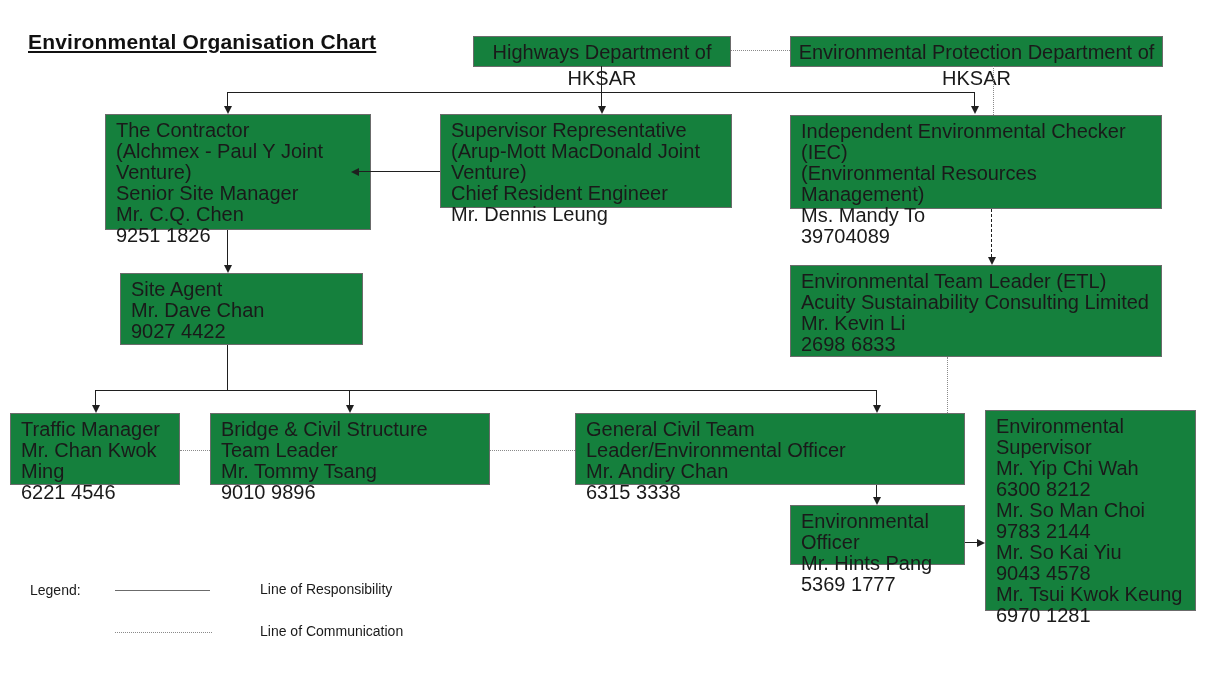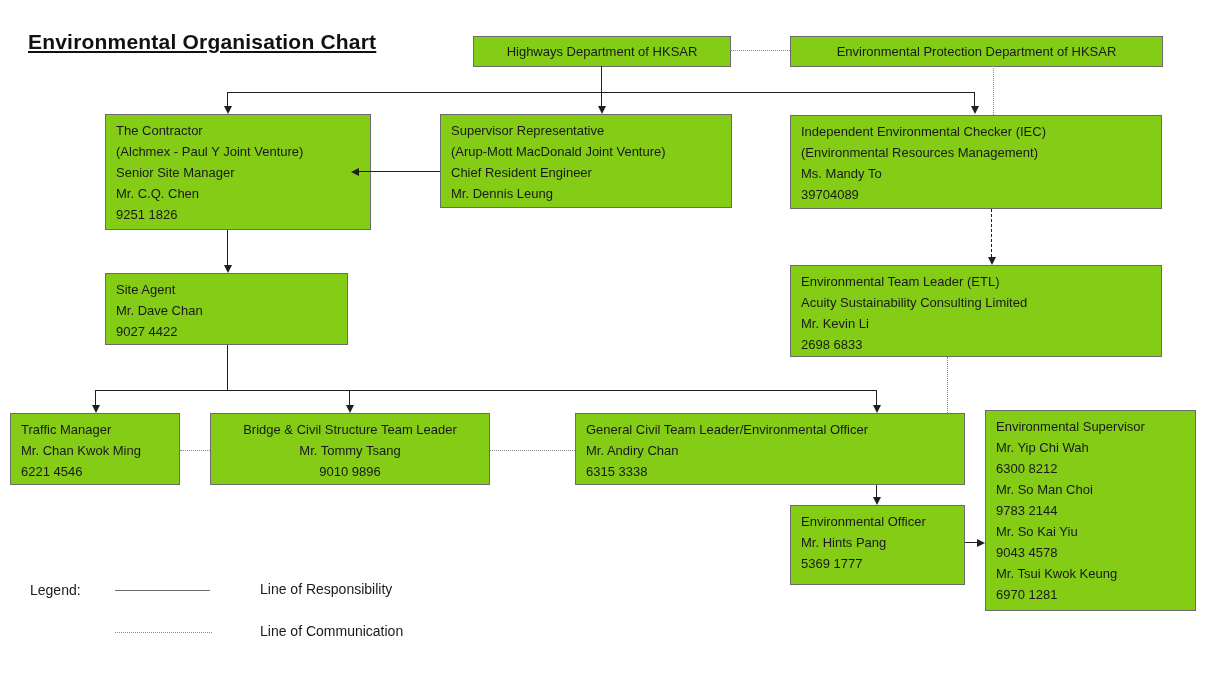--- a/index.html
+++ b/index.html
@@ -5,22 +5,22 @@
   html,body{margin:0;padding:0;background:#ffffff;}
   #canvas{
     position:relative;width:1206px;height:679px;background:#ffffff;overflow:hidden;
     font-family:"Liberation Sans","DejaVu Sans",sans-serif;color:#1a1a1a;
   }
   .page-title{
     position:absolute;left:28px;top:30px;font-size:21px;font-weight:bold;
     text-decoration:underline;color:#111;letter-spacing:.2px;
   }
   .org-box{
-    position:absolute;box-sizing:border-box;border:1.4px solid #6b6b6b;background:#84cc16;
-    font-size:13px;line-height:21px;padding:5px 10px;white-space:pre-line;
+    position:absolute;box-sizing:border-box;border:1.4px solid #6b6b6b;background:#15803d;
+    font-size:20px;line-height:21px;padding:5px 10px;white-space:pre-line;
   }
   .org-box.top{
     text-align:center;padding:2px 6px;line-height:26px;height:31px;
   }
   .line{position:absolute;}
   .h-solid{border-top:1.8px solid #1f1f1f;}
   .v-solid{border-left:1.8px solid #1f1f1f;}
   .h-dot{border-top:1.6px dotted #8a8a8a;}
   .v-dot{border-left:1.6px dotted #8a8a8a;}
   .v-dash{border-left:1.8px dashed #1f1f1f;}
@@ -49,48 +49,48 @@
 9251 1826</div>
   <div class="org-box" style="left:440px;top:114px;width:292px;height:94px;">Supervisor Representative
 (Arup-Mott MacDonald Joint Venture)
 Chief Resident Engineer
 Mr. Dennis Leung</div>
   <div class="org-box" style="left:790px;top:115px;width:372px;height:94px;">Independent Environmental Checker (IEC)
 (Environmental Resources Management)
 Ms. Mandy To
 39704089</div>
 
-  <div class="org-box" style="left:105px;top:273px;width:243px;height:72px;">Site Agent
+  <div class="org-box" style="left:120px;top:273px;width:243px;height:72px;">Site Agent
 Mr. Dave Chan
 9027 4422</div>
   <div class="org-box" style="left:790px;top:265px;width:372px;height:92px;">Environmental Team Leader (ETL)
 Acuity Sustainability Consulting Limited
 Mr. Kevin Li
 2698 6833</div>
 
   <div class="org-box" style="left:10px;top:413px;width:170px;height:72px;">Traffic Manager
 Mr. Chan Kwok Ming
 6221 4546</div>
-  <div class="org-box" style="left:210px;top:413px;width:280px;height:72px;text-align:center;">Bridge &amp; Civil Structure Team Leader
+  <div class="org-box" style="left:210px;top:413px;width:280px;height:72px;">Bridge &amp; Civil Structure Team Leader
 Mr. Tommy Tsang
 9010 9896</div>
   <div class="org-box" style="left:575px;top:413px;width:390px;height:72px;">General Civil Team Leader/Environmental Officer
 Mr. Andiry Chan
 6315 3338</div>
   <div class="org-box" style="left:985px;top:410px;width:211px;height:201px;">Environmental Supervisor
 Mr. Yip Chi Wah
 6300 8212
 Mr. So Man Choi
 9783 2144
 Mr. So Kai Yiu
 9043 4578
 Mr. Tsui Kwok Keung
 6970 1281</div>
 
-  <div class="org-box" style="left:790px;top:505px;width:175px;height:80px;">Environmental Officer
+  <div class="org-box" style="left:790px;top:505px;width:175px;height:60px;">Environmental Officer
 Mr. Hints Pang
 5369 1777</div>
 
   <div class="line h-dot" style="left:731px;top:50px;width:59px;"></div>
 
   <div class="line v-solid" style="left:601px;top:66px;height:26px;"></div>
   <div class="line h-solid" style="left:227px;top:92px;width:748px;"></div>
   <div class="line v-solid" style="left:227px;top:92px;height:15px;"></div>
   <div class="arr down" style="left:223.5px;top:106px;"></div>
   <div class="line v-solid" style="left:601px;top:92px;height:15px;"></div>

